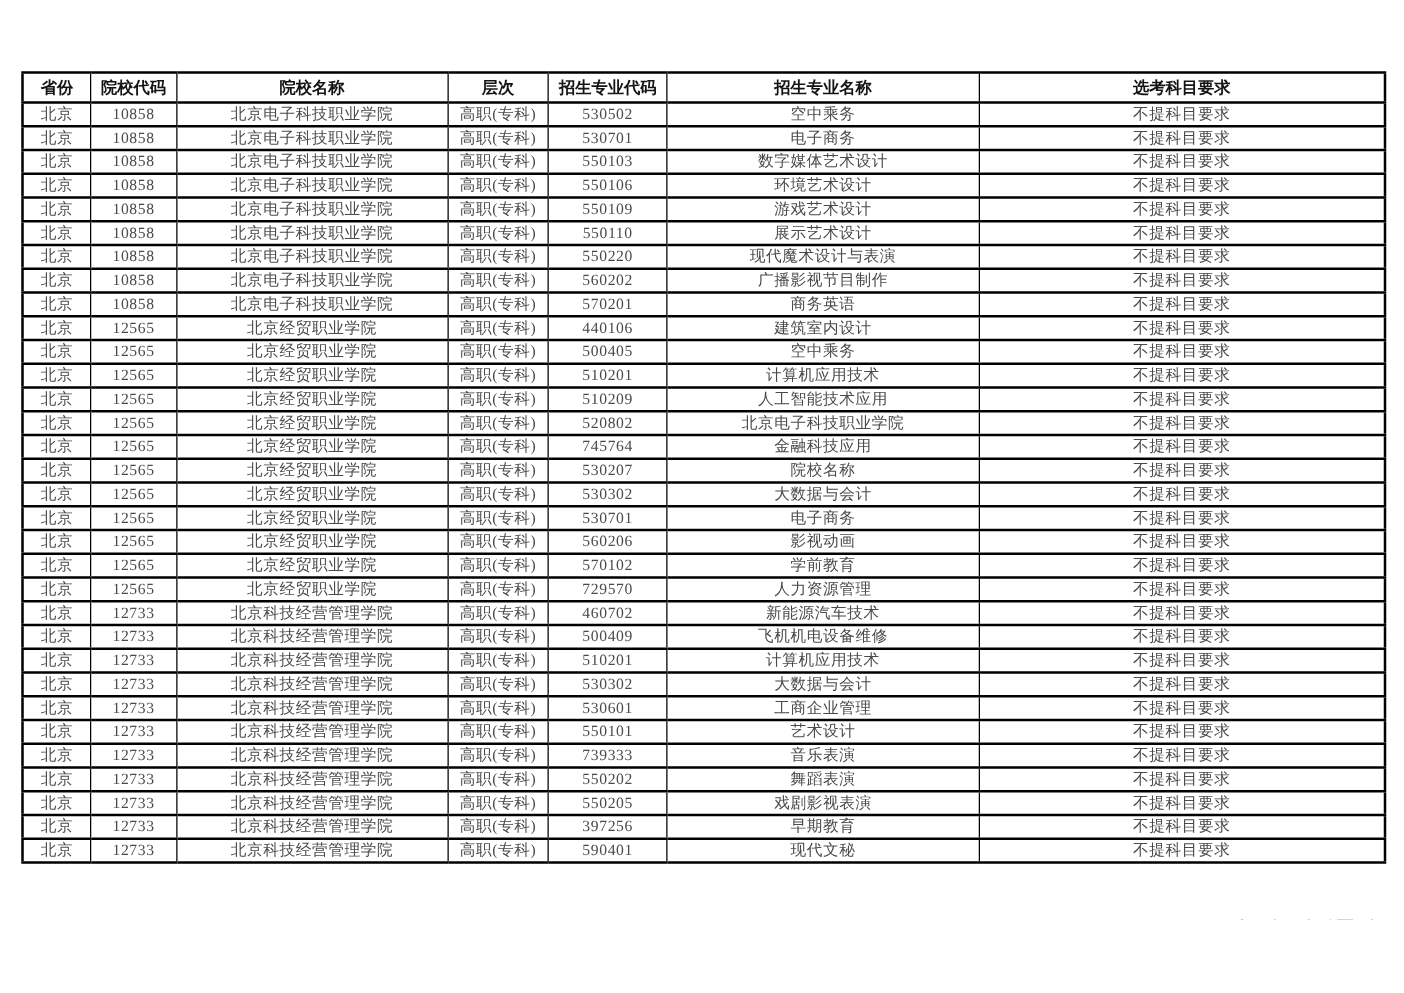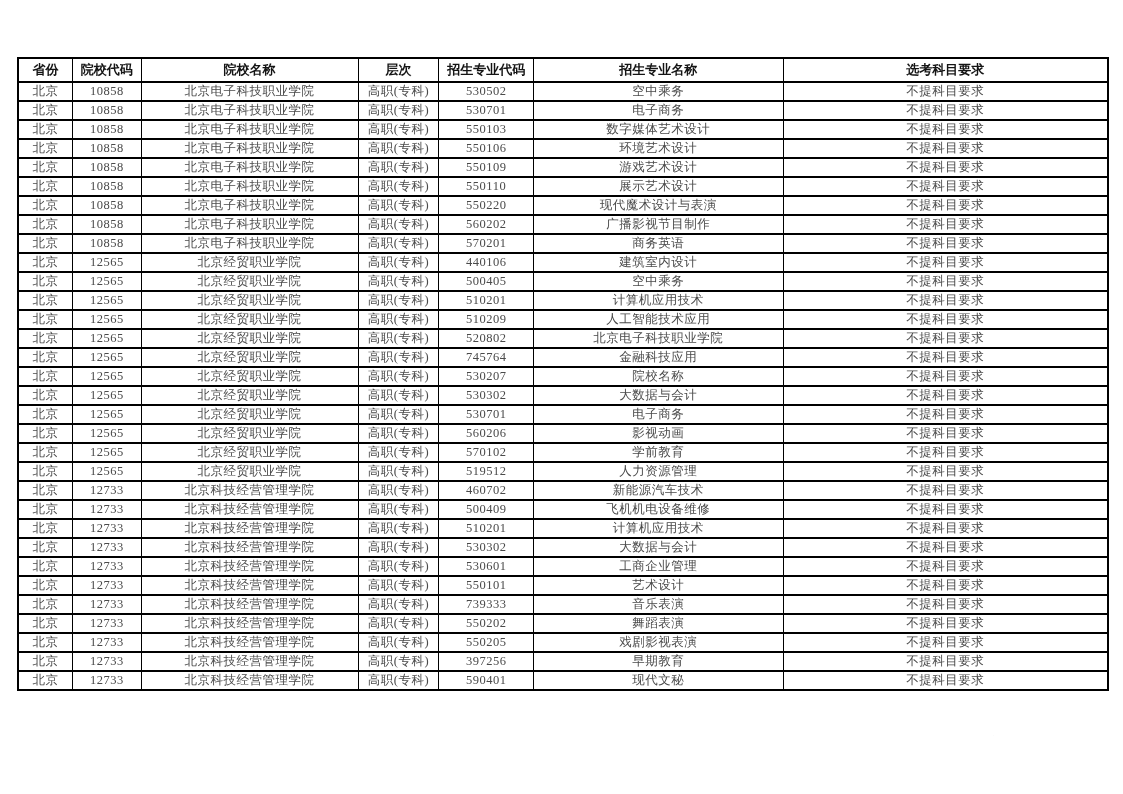--- a/index.html
+++ b/index.html
@@ -280,21 +280,21 @@
           <td>高职(专科)</td>
           <td>570102</td>
           <td>学前教育</td>
           <td>不提科目要求</td>
         </tr>
         <tr>
           <td>北京</td>
           <td>12565</td>
           <td>北京经贸职业学院</td>
           <td>高职(专科)</td>
-          <td>519512</td>
+          <td>729570</td>
           <td>人力资源管理</td>
           <td>不提科目要求</td>
         </tr>
         <tr>
           <td>北京</td>
           <td>12733</td>
           <td>北京科技经营管理学院</td>
           <td>高职(专科)</td>
           <td>460702</td>
           <td>新能源汽车技术</td>

